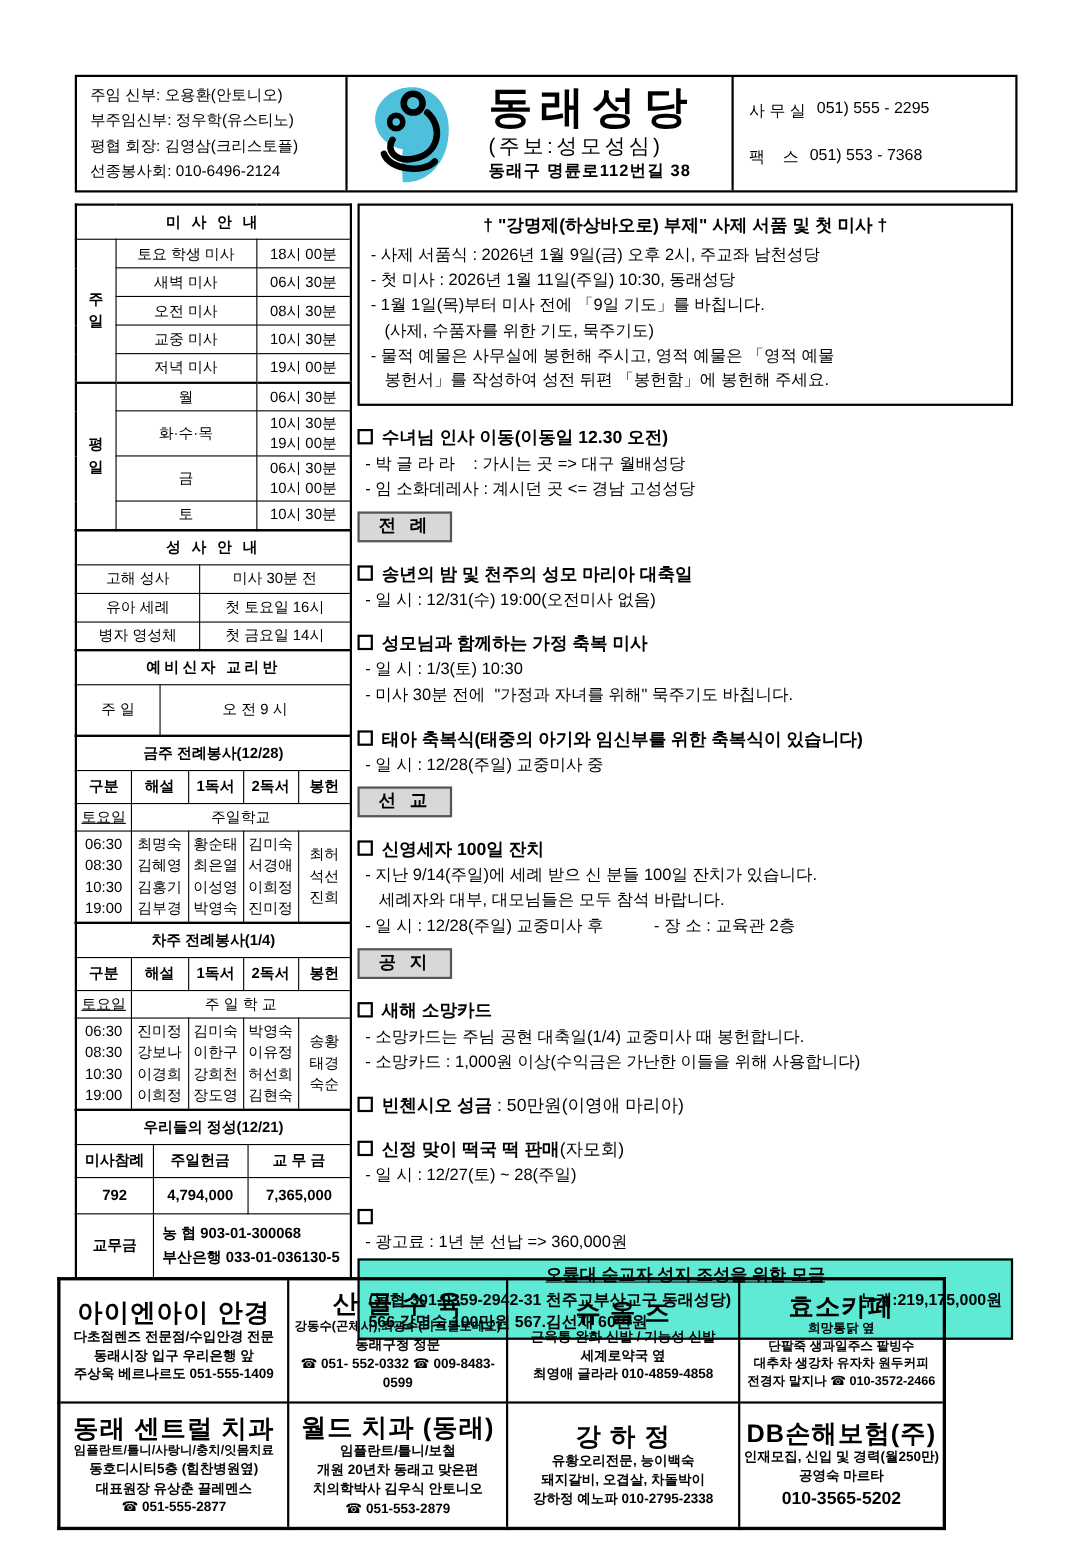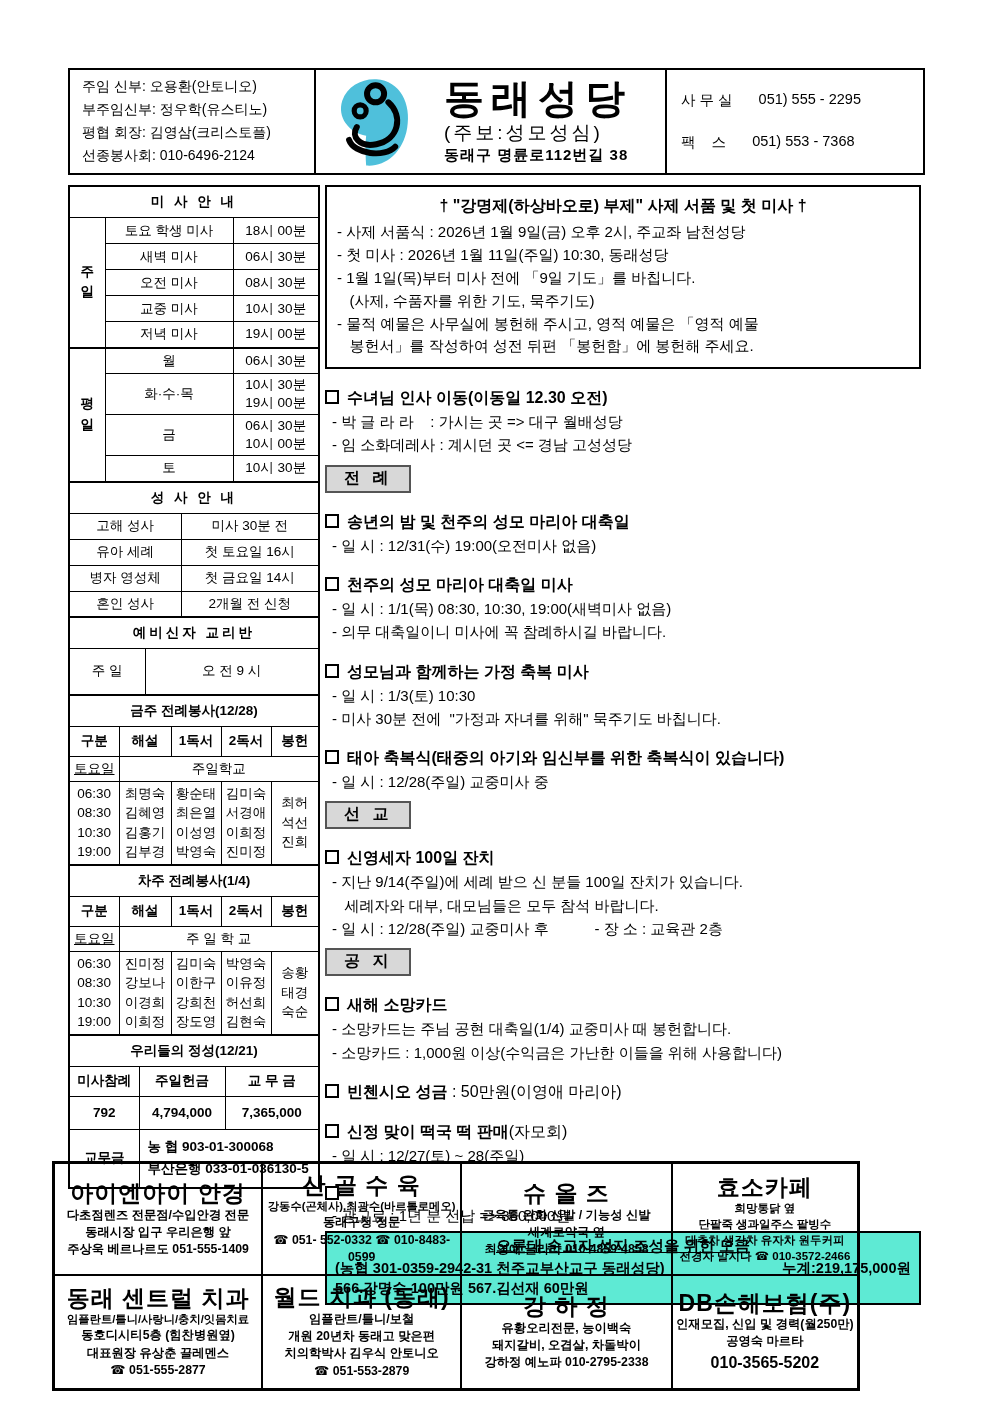--- a/index.html
+++ b/index.html
@@ -13,21 +13,21 @@
   .h-info{width:228px;border-right:2px solid #000;padding:6px 4px 6px 12px;
           display:flex;flex-direction:column;justify-content:space-around;font-size:14px;}
   .h-title{flex:1;display:flex;align-items:center;border-right:2px solid #000;padding-left:14px;}
   .h-title-text{margin-left:28px;}
   .church-name{font-size:40px;font-weight:bold;letter-spacing:7px;line-height:1.0;}
   .patron{font-size:19px;letter-spacing:3px;margin-top:2px;}
   .address{font-size:15px;font-weight:bold;letter-spacing:1px;}
   .h-phone{width:236px;display:flex;flex-direction:column;justify-content:space-around;
            padding:10px 6px 10px 14px;font-size:14.5px;}
   .h-phone .pline{display:flex;}
-  .h-phone .plabel{white-space:pre;margin-right:26px;text-align:right;}
+  .h-phone .plabel{white-space:pre;margin-right:10px;text-align:right;}
 
   
   .left-col{position:absolute;left:68px;top:185px;width:252px;}
   table{border-collapse:collapse;width:100%;table-layout:fixed;padding-left:31px;}
   .info-table{border:2px solid #000;margin-top:-2px;}
   .info-table td{border:1px solid #000;text-align:center;vertical-align:middle;
                  font-size:13.5px;padding:2px 1px;overflow:hidden;}
   .t-title{font-size:17px;font-weight:bold;letter-spacing:3px;height:26px;}
   .row-s{height:26px;} .row-d{height:40px;}
   .grp{font-size:15px;font-weight:bold;line-height:1.5;}
@@ -176,24 +176,20 @@
             <td>고해 성사</td>
             <td>미사 30분 전</td>
           </tr>
       <tr class="row-s">
             <td>유아 세례</td>
             <td>첫 토요일 16시</td>
           </tr>
       <tr class="row-s">
             <td>병자 영성체</td>
             <td>첫 금요일 14시</td>
-          </tr>
-      <tr class="row-s">
-            <td>혼인 성사</td>
-            <td>2개월 전 신청</td>
           </tr>
     </tbody>
       </table>
 
     <table class="info-table">
       <colgroup>
           <col style="width:76px">
           <col>
         </colgroup>
       <tbody>
@@ -348,25 +344,20 @@
       <div class="notice-line">- 임 소화데레사 : 계시던 곳 &lt;= 경남 고성성당</div>
     </div>
 
     <div class="section-label">전  례</div>
 
     <div class="notice">
       <div class="notice-title"><span class="bullet"></span><span>송년의 밤 및 천주의 성모 마리아 대축일</span></div>
       <div class="notice-line">- 일 시 : 12/31(수) 19:00(오전미사 없음)</div>
     </div>
 
-    <div class="notice">
-      <div class="notice-title"><span class="bullet"></span><span>천주의 성모 마리아 대축일 미사</span></div>
-      <div class="notice-line">- 일 시 : 1/1(목) 08:30, 10:30, 19:00(새벽미사 없음)</div>
-      <div class="notice-line">- 의무 대축일이니 미사에 꼭 참례하시길 바랍니다.</div>
-    </div>
 
     <div class="notice">
       <div class="notice-title"><span class="bullet"></span><span>성모님과 함께하는 가정 축복 미사</span></div>
       <div class="notice-line">- 일 시 : 1/3(토) 10:30</div>
       <div class="notice-line">- 미사 30분 전에  "가정과 자녀를 위해" 묵주기도 바칩니다.</div>
     </div>
 
     <div class="notice">
       <div class="notice-title"><span class="bullet"></span><span>태아 축복식(태중의 아기와 임신부를 위한 축복식이 있습니다)</span></div>
       <div class="notice-line">- 일 시 : 12/28(주일) 교중미사 중</div>
@@ -421,21 +412,21 @@
         <td style="width:25.1%">
           <div class="ad-name">아이엔아이 안경</div>
           <div class="ad-line">다초점렌즈 전문점/수입안경 전문</div>
           <div class="ad-line">동래시장 입구 우리은행 앞</div>
           <div class="ad-line">주상욱 베르나르도 051-555-1409</div>
         </td>
         <td style="width:24.0%">
           <div class="ad-name">산 골 수 육</div>
           <div class="ad-line" style="font-size:11.3px">강동수(곤체사),최광수(바르톨로메오)</div>
           <div class="ad-line">동래구청 정문</div>
-          <div class="ad-line">☎ 051- 552-0332 ☎ 010-8483-0599</div>
+          <div class="ad-line">☎ 051- 552-0332 ☎ 009-8483-0599</div>
         </td>
         <td style="width:25.4%">
           <div class="ad-name">슈 올 즈</div>
           <div class="ad-line">근육통 완화 신발 / 기능성 신발</div>
           <div class="ad-line">세계로약국 옆</div>
           <div class="ad-line">최영애 글라라  010-4859-4858</div>
         </td>
         <td>
           <div class="ad-name">효소카페</div>
           <div class="ad-line" style="font-size:11.5px">희망통닭 옆</div>

